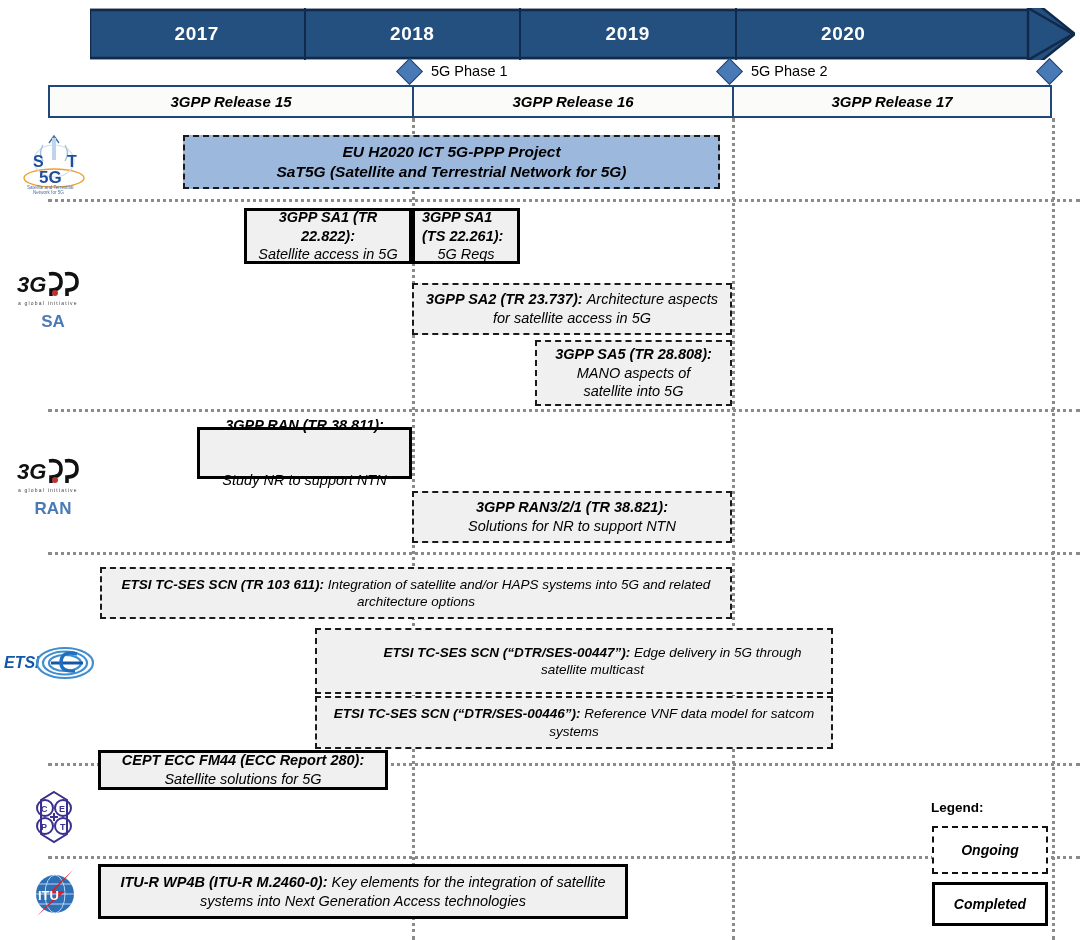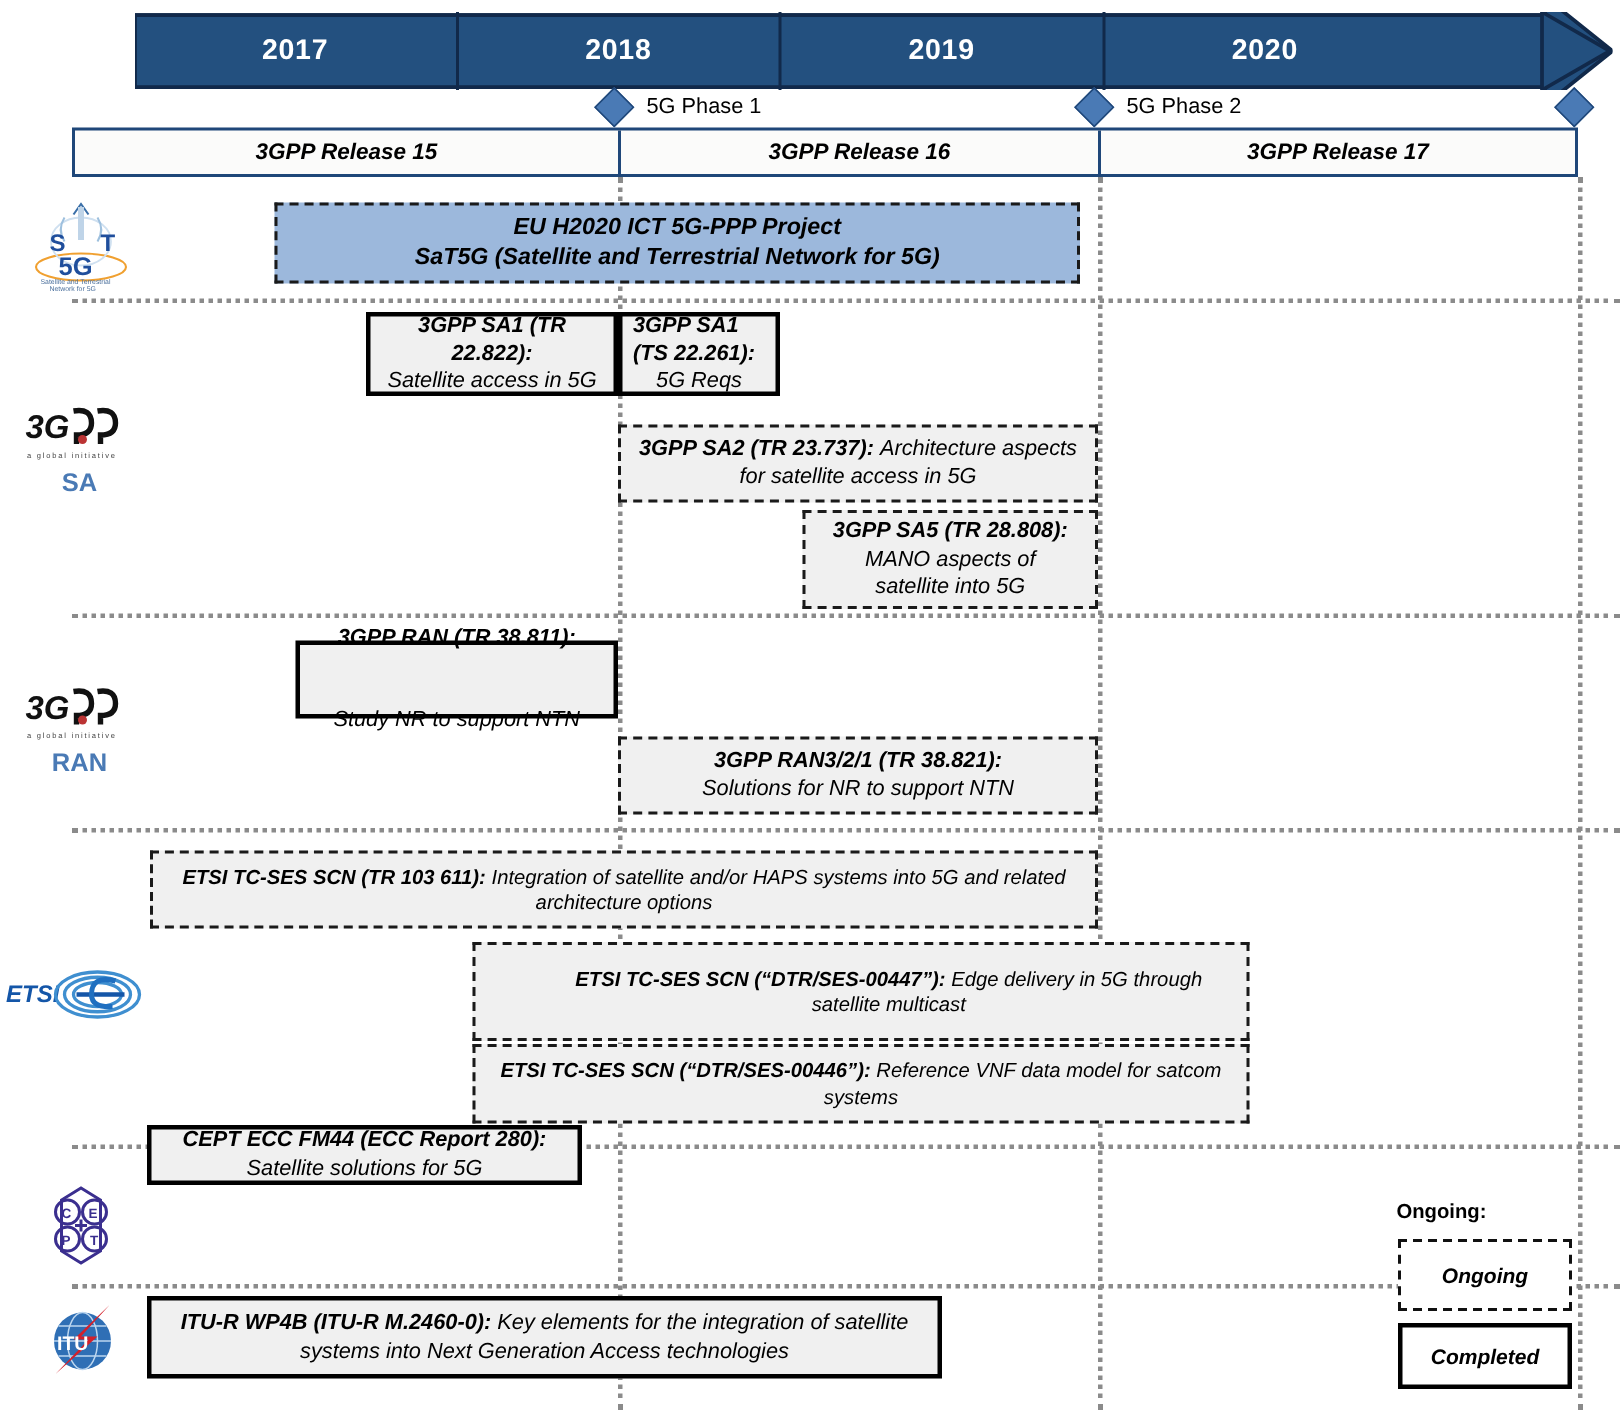--- a/index.html
+++ b/index.html
@@ -277,21 +277,21 @@
     <span class="ln dsc">Satellite solutions for 5G</span>
   </div>
 
   <div class="box solid f15" style="left:98px;top:864px;width:530px;height:55px;">
     <span class="ln">
       <b><i>ITU-R WP4B (ITU-R  M.2460-0):</i></b>
       <i>Key elements for the integration of satellite systems into Next Generation Access technologies</i>
     </span>
   </div>
 
-  <div class="legend-title" style="left:931px;top:800px;">Ongoing:</div>
+  <div class="legend-title" style="left:931px;top:800px;">Legend:</div>
   <div class="legend-box solid" style="left:932px;top:882px;width:116px;height:44px;">
     <span>Completed</span>
   </div>
   <div class="legend-box dashed" style="left:932px;top:826px;width:116px;height:48px;">
     <span>Ongoing</span>
   </div>
 
 </div>
 
 </body></html>

